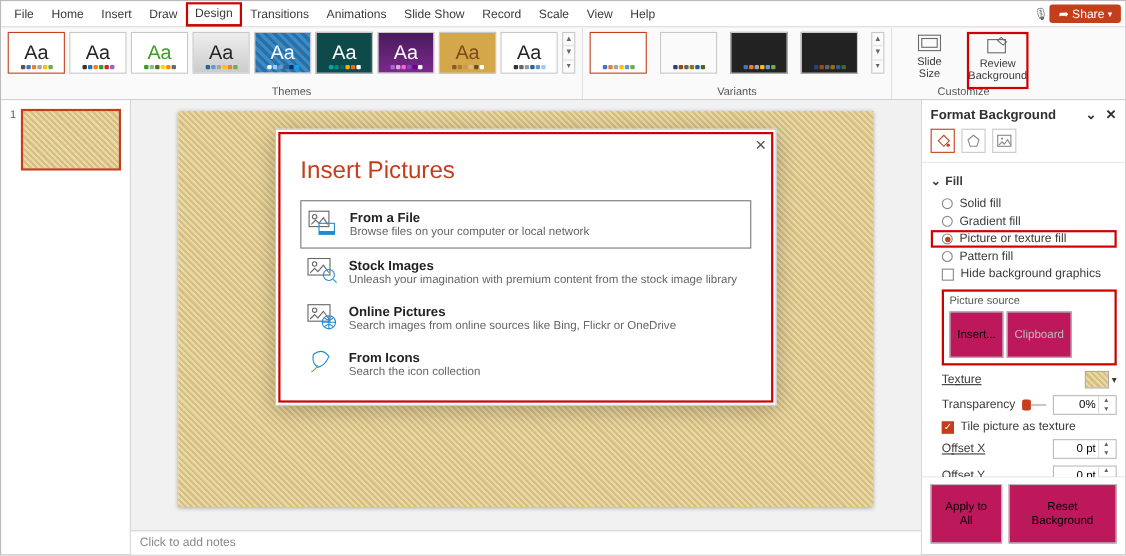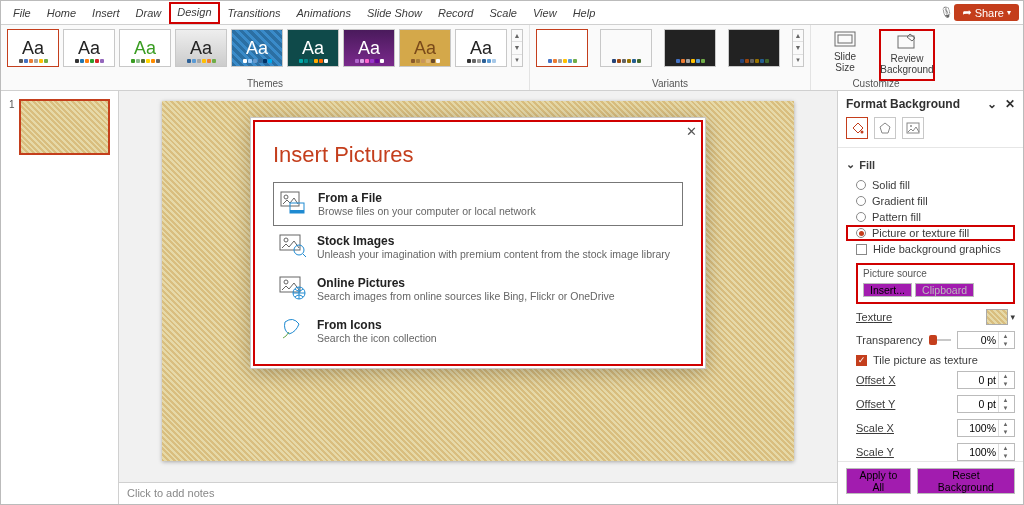--- a/index.html
+++ b/index.html
@@ -1,20 +1,20 @@
 <!DOCTYPE html>
 <html><head>
 <meta charset="utf-8">
 <style>
 * { box-sizing: border-box; margin: 0; padding: 0; font-family: "Segoe UI", sans-serif; }
 body { width: 1024px; height: 505px; overflow: hidden; background: #fff; border: 1px solid #bbb; font-size: 11px; color: #242424; }
 
 
 .tabs-row { display: flex; align-items: center; height: 24px; border-bottom: 1px solid #d0d0d0; padding: 0 4px; }
-.tabs-row .tab { padding: 4px 8px; cursor: pointer; color: #3b3b3b; font-style: italic; }
+.tabs-row .tab { padding: 4px 8px; cursor: pointer; color: #3b3b3b; }
 .tabs-row .tab.active { border-bottom: 2px solid #c43e1c; }
 .tabs-row .spacer { flex: 1; }
 .share-btn { background: #c43e1c; color: #fff; font-size: 11px; padding: 2px 8px; border-radius: 3px; display:flex; align-items:center; gap:3px;}
 .mic { width:16px; height:16px; display:flex; align-items:center; justify-content:center; color:#666;}
 
 
 .ribbon { display: flex; height: 66px; border-bottom: 1px solid #d0d0d0; background: #fafafa; }
 .theme-gallery { display:flex; align-items:flex-start; padding:4px 6px; gap:4px; border-right:1px solid #e3e3e3; position:relative; }
 .theme-item { width:52px; height:38px; border:1px solid #c8c8c8; display:flex; flex-direction:column; align-items:center; justify-content:center; font-size:18px; position:relative; cursor:pointer;}
 .theme-item .aa { font-weight:400; }
@@ -66,21 +66,21 @@
 .fb-tab.active{ border-color:#c43e1c; }
 .fb-body{ padding:6px 8px; font-size:11px; color:#3b3b3b; overflow:auto; flex:1;}
 .fb-section-title{ display:flex; align-items:center; gap:4px; font-weight:600; margin:4px 0 6px; cursor:pointer;}
 .radio-row, .check-row { display:flex; align-items:center; gap:6px; padding:2px 0 2px 10px; cursor:pointer;}
 .radio { width:10px; height:10px; border:1px solid #888; border-radius:50%; display:inline-flex; align-items:center; justify-content:center;}
 .radio.checked::after{content:""; width:5px; height:5px; border-radius:50%; background:#c43e1c;}
 .check { width:11px; height:11px; border:1px solid #888; display:inline-flex; align-items:center; justify-content:center; font-size:9px; color:#fff;}
 .check.checked{ background:#c43e1c; border-color:#c43e1c;}
 .picture-source{ border:1px solid #d0d0d0; padding:4px 6px 6px; margin:6px 0 2px 10px; }
 .picture-source .lbl{ font-size:10px; color:#555; margin-bottom:4px;}
-.mini-btn{ border:1px solid #bbb; background:#a21caf; padding:0 6px; font-size:10.5px; cursor:pointer;}
+.mini-btn{ border:1px solid #bbb; background:#be185d; padding:14px 6px; font-size:10.5px; cursor:pointer;}
 .mini-btn.disabled{ color:#bbb; cursor:default;}
 .form-row{ display:flex; align-items:center; justify-content:space-between; padding:3px 0 3px 10px; gap:6px;}
 .form-row label{ flex:1;text-decoration:underline; }
 .form-row .u{ text-decoration:underline; }
 .spin-input{ width:58px; height:18px; border:1px solid #bbb; display:flex; align-items:center; }
 .spin-input input{ width:40px; border:none; font-size:10.5px; text-align:right; padding-right:2px; outline:none;}
 .spin-input .arrows{ width:14px; display:flex; flex-direction:column; font-size:6px; color:#666; border-left:1px solid #ddd;}
 .spin-input .arrows div{height:8px; display:flex; align-items:center; justify-content:center; cursor:pointer;}
 .slider-row{ display:flex; align-items:center; gap:6px; padding:3px 0 3px 10px;}
 .slider-track{ flex:1; height:14px; position:relative;}
@@ -395,27 +395,27 @@
           <span>Fill</span>
         </div>
       <div class="radio-row">
           <span class="radio"></span>
           <span><span class="u">S</span><span>olid fill</span></span>
         </div>
       <div class="radio-row">
           <span class="radio"></span>
           <span><span class="u">G</span>radient fill</span>
         </div>
+      <div class="radio-row hl">
+          <span class="radio checked"></span>
+          <span><span class="u">P</span>icture or texture fill</span>
+        </div>
       <div class="radio-row">
           <span class="radio"></span>
           <span>P<span class="u">a</span>ttern fill</span>
-        </div>
-      <div class="radio-row hl">
-          <span class="radio checked"></span>
-          <span><span class="u">P</span>icture or texture fill</span>
         </div>
       <div class="check-row">
           <span class="check"></span>
           <span><span class="u">H</span>ide background graphics</span>
         </div>
 
       <div class="picture-source hl">
         <div class="lbl">Picture source</div>
         <button class="mini-btn">Insert...</button>
         <button class="mini-btn disabled">Clipboard</button>

